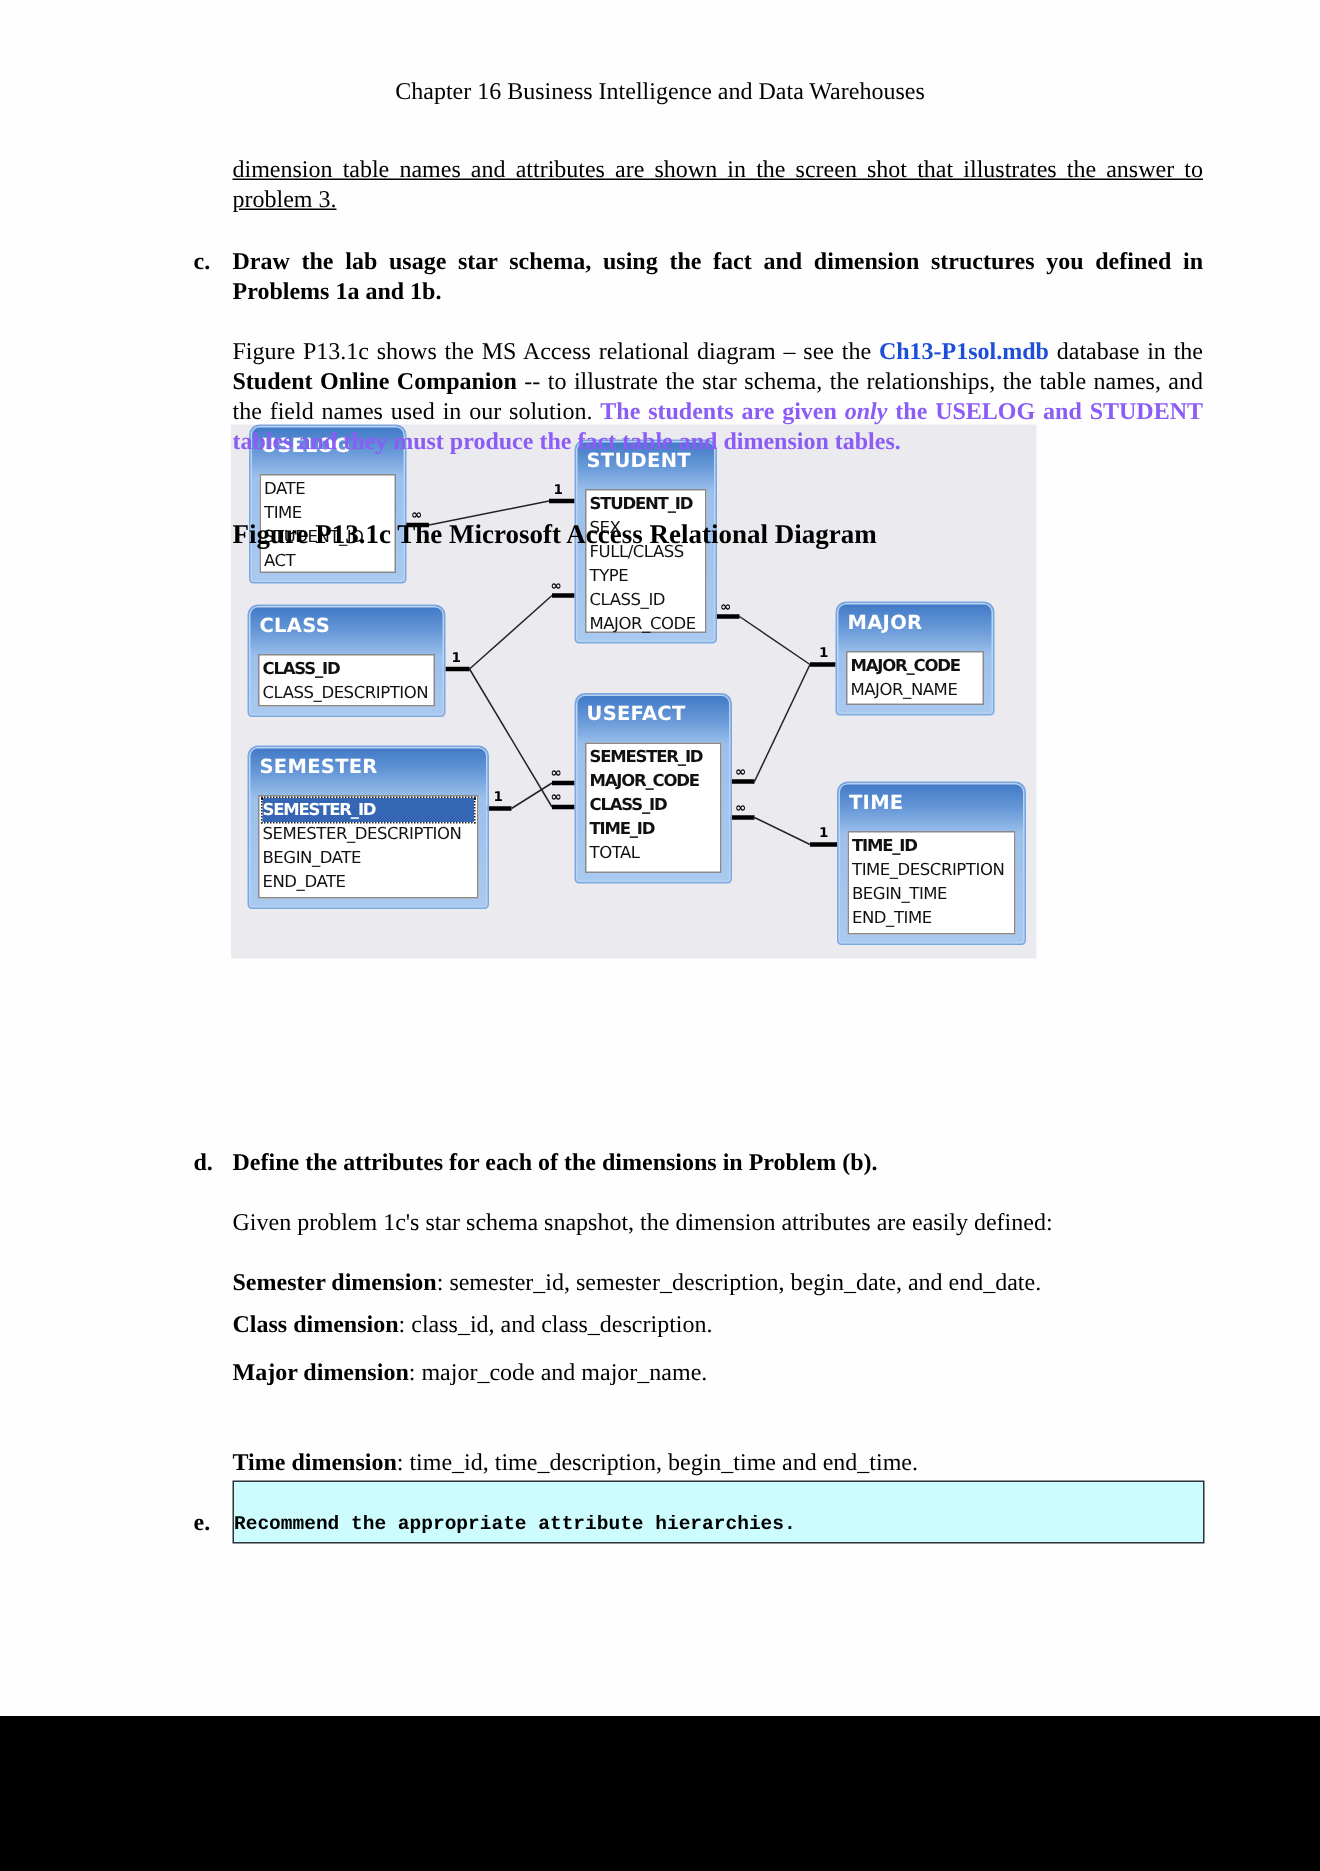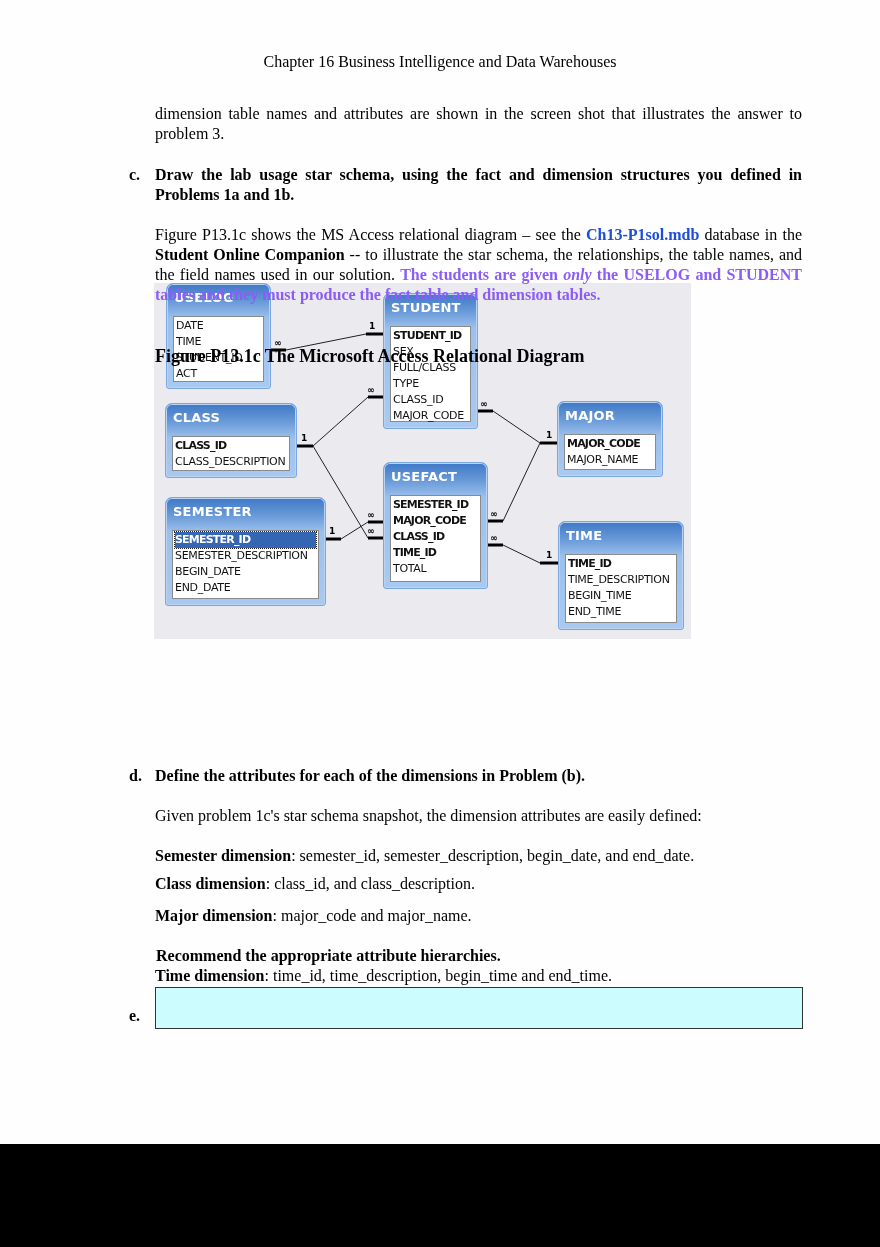--- a/index.html
+++ b/index.html
@@ -56,29 +56,29 @@
   .rel-label { font-family: "DejaVu Sans", sans-serif; font-size: 9px; font-weight: bold; fill: #000; }
 
   
   .overlay { z-index: 5; }
 
   .hl-box {
     left: 155px; top: 987px; width: 648px; height: 42px;
     background: #ccfcfe; border: 1px solid #333;
     box-sizing: border-box;
   }
-  .hl-text { left: 156px; top: 946px; font-size: 16px; line-height: 20px; font-weight: bold; z-index: 3; }
+  .hl-text { left: 156px; top: 1006px; font-size: 13px; line-height: 20px; font-weight: bold; z-index: 3; font-family: Liberation Mono, monospace; }
   .black-bar { left: 0; top: 1144px; width: 880px; height: 103px; background: #000; }
 </style>
 </head>
 <body>
 
 <div class="abs page-header">Chapter 16 Business Intelligence and Data Warehouses</div>
 
-<div class="abs para" style="top:104px;">dimension table names and attributes are shown in the screen shot that illustrates the answer to problem 3.</div>
+<div class="abs para" style="top:104px;text-decoration:underline;">dimension table names and attributes are shown in the screen shot that illustrates the answer to problem 3.</div>
 
 <div class="abs qlabel" style="top:165px;">c.</div>
 <div class="abs para bold just-last" style="top:165px;">Draw the lab usage star schema, using the fact and dimension structures you defined in</div>
 <div class="abs para bold" style="top:185px;">Problems 1a and 1b.</div>
 
 <div class="abs diagram">
   <svg class="lines" width="537" height="356">
     <g stroke="#222" stroke-width="1" fill="none">
 
       <line x1="132" y1="67" x2="212" y2="51"></line>

